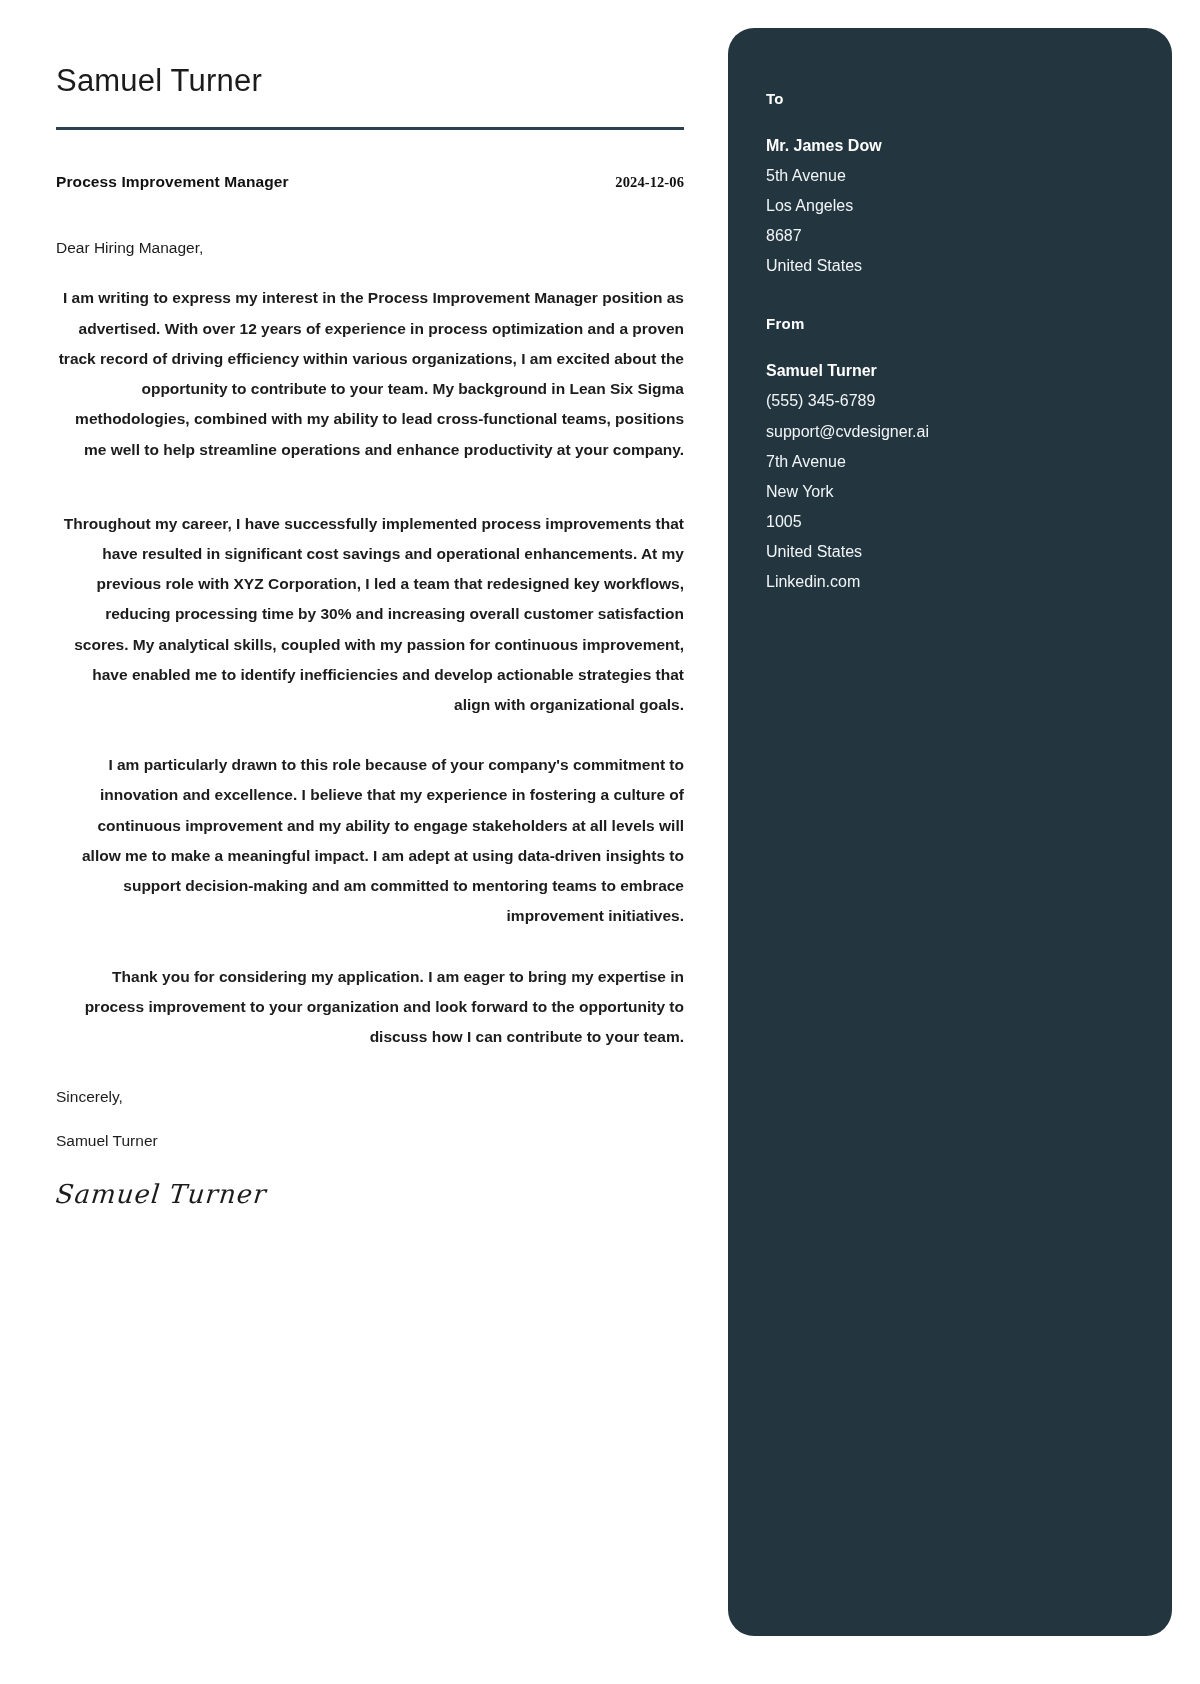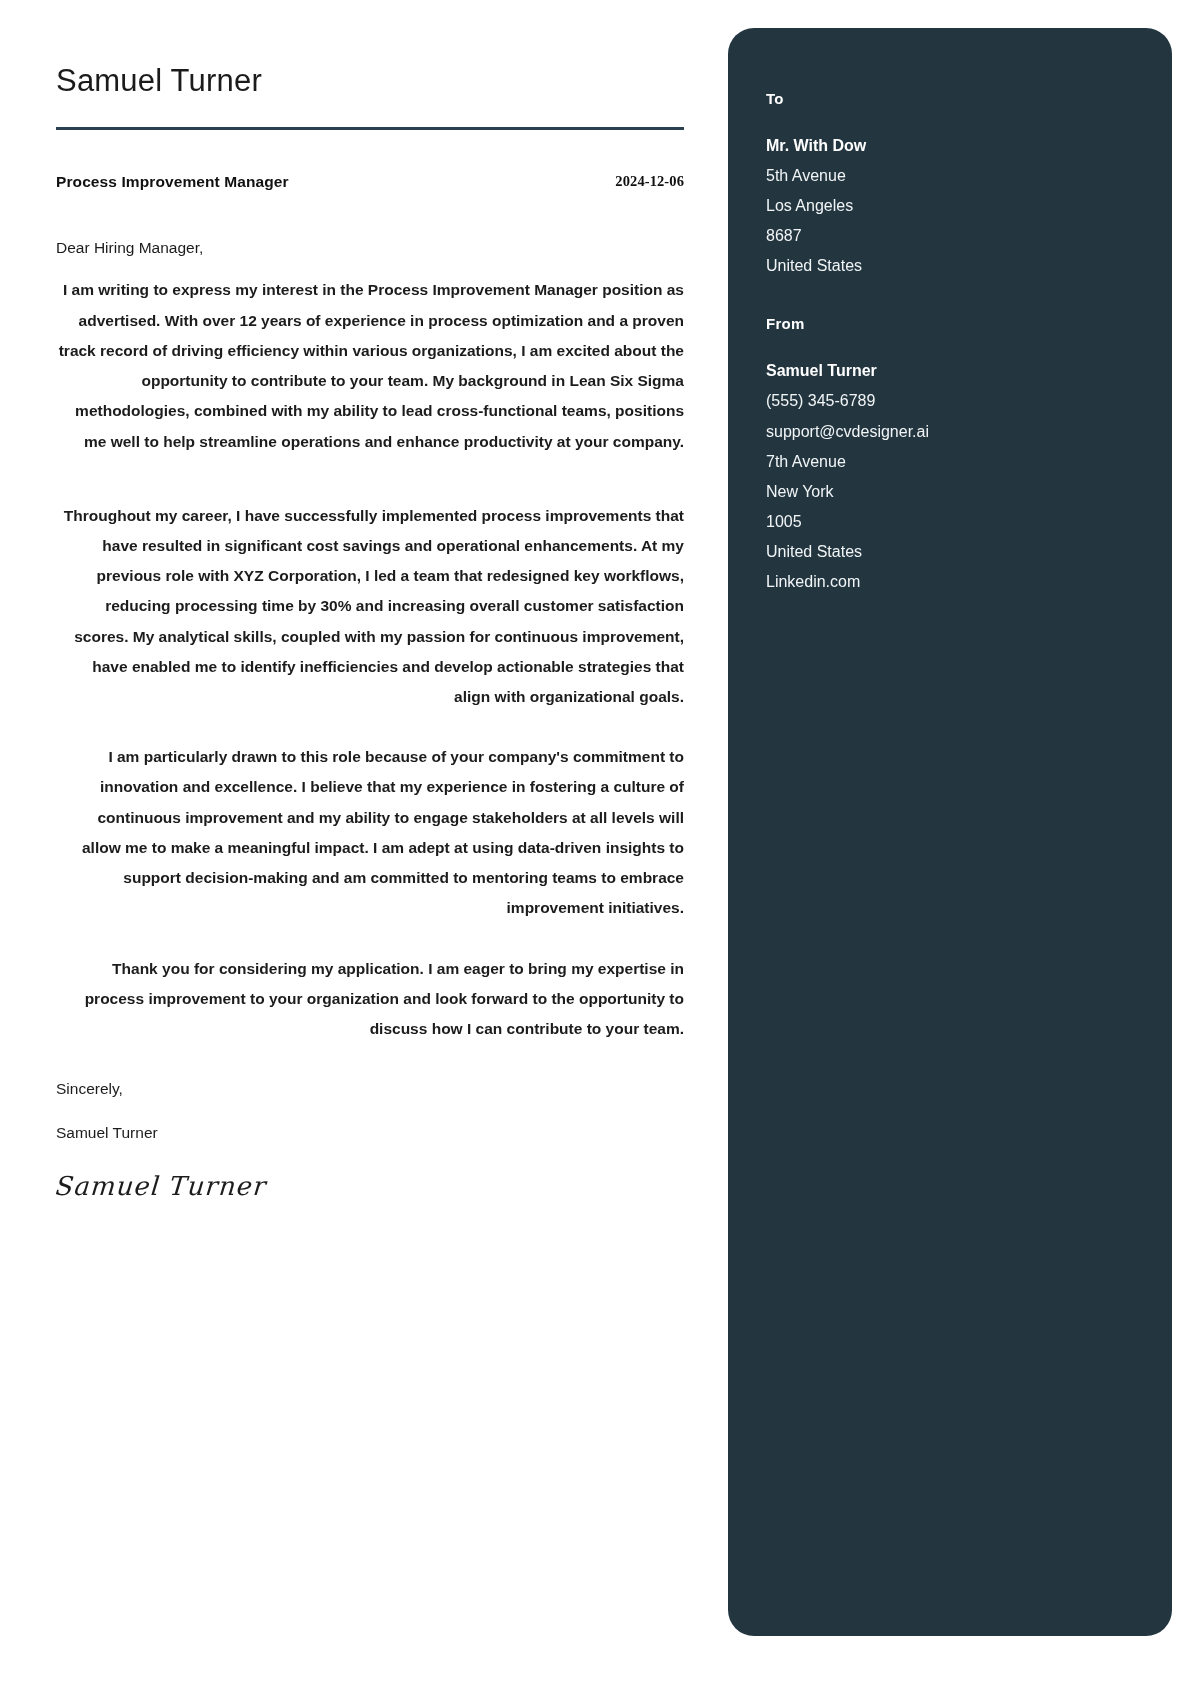--- a/index.html
+++ b/index.html
@@ -44,21 +44,21 @@
   .rule {
     height: 3px;
     background: #2c4150;
     margin-top: 28px;
     width: 628px;
   }
 
   .meta-row {
     display: flex;
     justify-content: space-between;
-    align-items: flex-start;
+    align-items: flex-end;
     margin-top: 43px;
   }
   .role {
     font-size: 15.5px;
     font-weight: 700;
     color: #111111;
     letter-spacing: 0.1px;
   }
   .date {
     font-size: 14.5px;
@@ -68,21 +68,21 @@
     font-family: Liberation Serif, serif;
   }
 
   .body-wrap {
     margin-top: 42px;
   }
   .salutation {
     font-size: 15.5px;
     line-height: 1.95;
     color: #1c1c1c;
-    margin: 0 0 12px 0;
+    margin: 0 0 20px 0;
   }
   .para {
     font-size: 15.5px;
     line-height: 1.95;
     color: #1c1c1c;
     margin: 0 0 30px 0;
     text-align: right;
     font-weight: bold;
   }
   .para.gap-lg { margin-bottom: 44px; }
@@ -176,21 +176,21 @@
 
       <div class="signature">Samuel Turner</div>
     </div>
   </div>
 
   <aside class="sidebar">
 
     <div class="sb-block">
       <div class="sb-heading">To</div>
 
-      <div class="sb-line strong">Mr. With Dow</div>
+      <div class="sb-line strong">Mr. James Dow</div>
       <div class="sb-line">5th Avenue</div>
       <div class="sb-line">Los Angeles</div>
       <div class="sb-line">8687</div>
       <div class="sb-line">United States</div>
     </div>
 
     <div class="sb-block">
       <div class="sb-heading sb-from-heading">From</div>
 
       <div class="sb-line strong">Samuel Turner</div>

